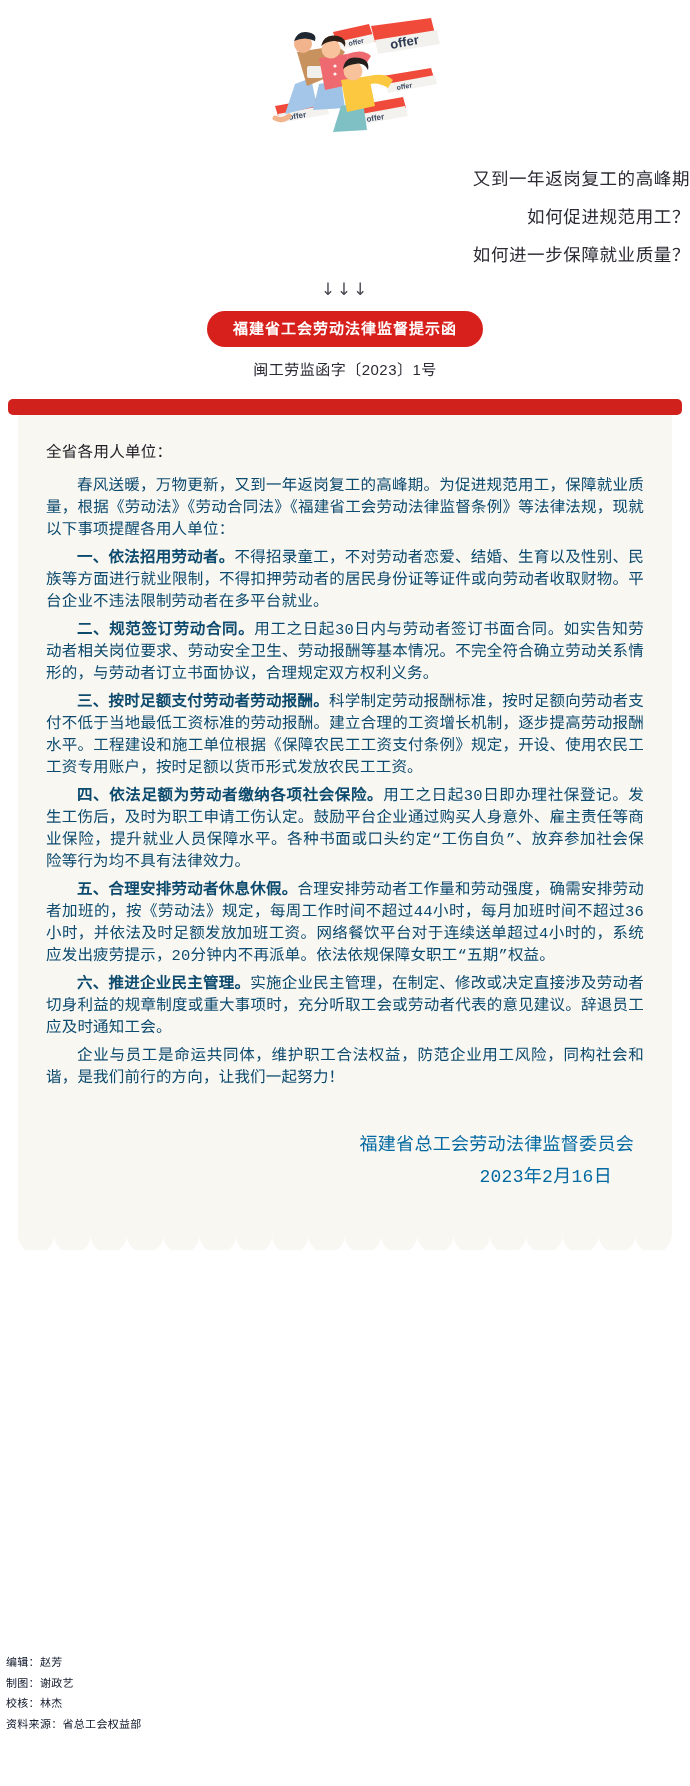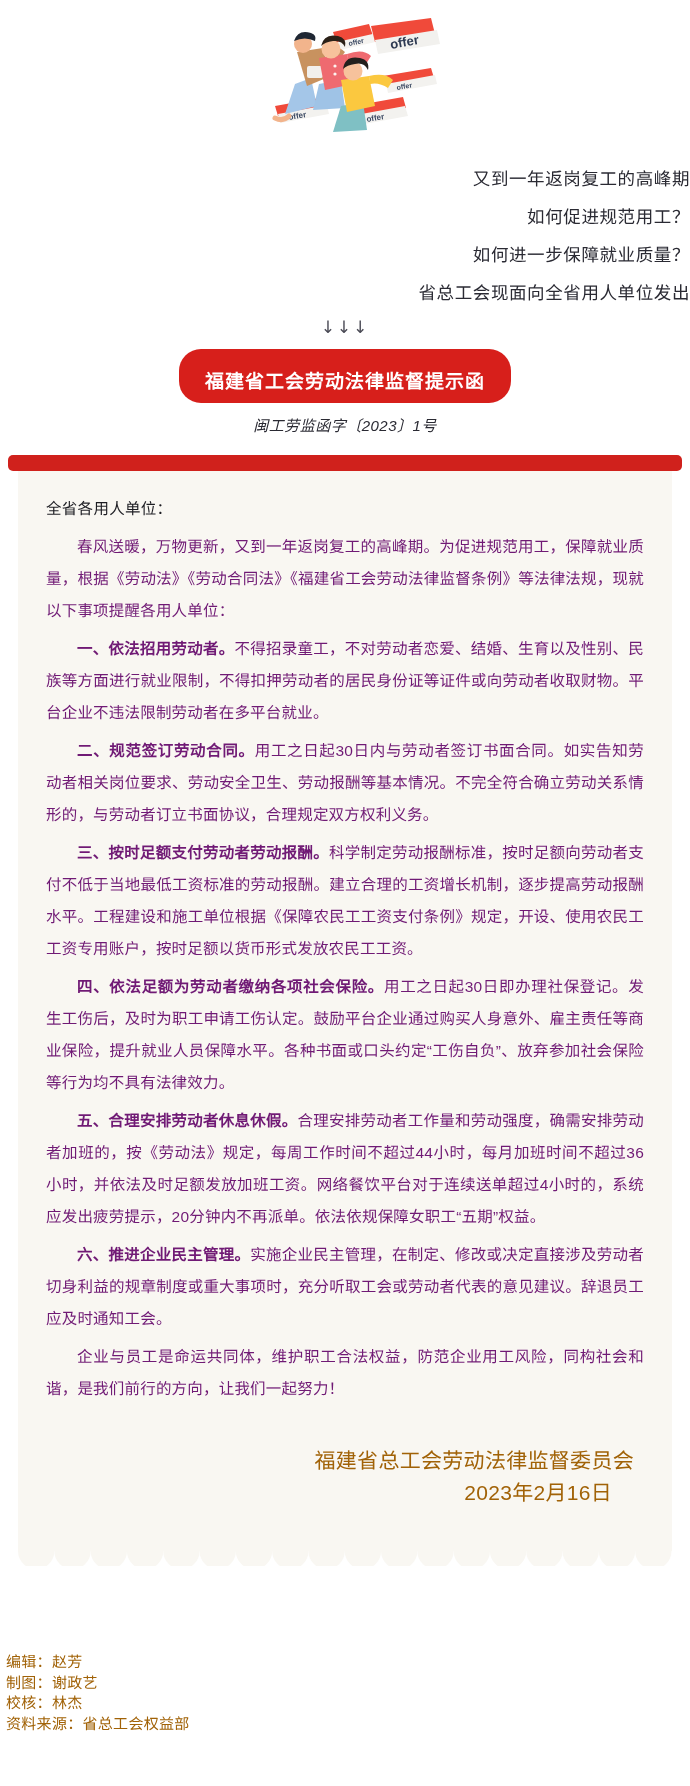--- a/index.html
+++ b/index.html
@@ -50,34 +50,33 @@
     font-family: "DejaVu Sans", sans-serif;
   }
   .pill-wrap {
     text-align: center;
     margin-top: 9px;
   }
   .pill {
     display: inline-block;
     background: #d71f1b;
     color: #ffffff;
-    font-size: 19px;
+    font-size: 15px;
     font-weight: bold;
     letter-spacing: 1px;
-    padding: 22px 26px 10px 26px;
+    padding: 9px 26px 10px 26px;
     border-radius: 22px;
     line-height: 1.15;
   }
   .doc-number {
     text-align: center;
     font-size: 15px;
     color: #2a2a33;
     margin-top: 11px;
     letter-spacing: 0.5px;
-    font-style: italic;
   }
 
   
   .card-zone {
     position: relative;
     margin-top: 20px;
   }
   .card-topbar {
     position: relative;
     width: 674px;
@@ -88,50 +87,51 @@
     z-index: 2;
   }
   .card {
     position: relative;
     width: 654px;
     margin: -4px auto 0 auto;
     background: #f9f7f2;
     padding: 26px 28px 0 28px;
     box-sizing: border-box;
     z-index: 1;
+    font-family: Liberation Mono, monospace;
   }
   .card-inner { position: relative; }
 
   .salutation {
     font-size: 15.5px;
     line-height: 32px;
     color: #1c1c22;
     margin: 0 0 6px 0;
     letter-spacing: 0.3px;
   }
   .para {
     font-size: 15.5px;
-    line-height: 32px;
-    color: #701a75;
+    line-height: 22px;
+    color: #0c4a6e;
     margin: 0 0 6px 0;
     text-indent: 2em;
     text-align: justify;
     letter-spacing: 0.2px;
   }
   .para b { font-weight: bold; }
 
   .sign-block {
     margin-top: 40px;
     text-align: right;
     padding-right: 10px;
   }
   .sign-line {
-    font-size: 21px;
+    font-size: 18px;
     line-height: 32px;
-    color: #a16207;
+    color: #0369a1;
     letter-spacing: 0.3px;
   }
   .sign-date { padding-right: 22px; }
 
   .card-spacer { height: 38px; }
 
   
   .scallop {
     width: 654px;
     height: 19px;
@@ -142,23 +142,23 @@
   
   .footer {
     position: absolute;
     left: 0;
     top: 1652px;
     width: 690px;
     padding-left: 6px;
     box-sizing: border-box;
   }
   .footer-line {
-    font-size: 15px;
+    font-size: 11px;
     line-height: 20.5px;
-    color: #a16207;
+    color: #0f172a;
     letter-spacing: 0.3px;
   }
 </style>
 </head>
 <body>
 
 <div class="hero">
 
   <svg class="hero-illustration" viewBox="0 0 200 126" aria-hidden="true">
 
@@ -210,21 +210,20 @@
       <path d="M124 62 q16 -4 24 4 l-5 8 q-9 -6 -18 -4 Z" fill="#fbc83f"></path>
       <circle cx="108" cy="57" r="9.5" fill="#f7c29c"></circle>
       <path d="M98 55 q2 -14 17 -11 q10 2 8 12 q-4 -8 -13 -6 q-8 1 -12 5 Z" fill="#23201d"></path>
     </g>
   </svg>
 
   <div class="hero-lines">
     <div class="hero-line">又到一年返岗复工的高峰期</div>
     <div class="hero-line">如何促进规范用工？</div>
     <div class="hero-line">如何进一步保障就业质量？</div>
-    <div class="hero-line">省总工会现面向全省用人单位发出</div>
   </div>
 
   <div class="arrows">↓↓↓</div>
 
   <div class="pill-wrap">
     <div class="pill">福建省工会劳动法律监督提示函</div>
   </div>
 
   <div class="doc-number">闽工劳监函字〔2023〕1号</div>
 </div>

